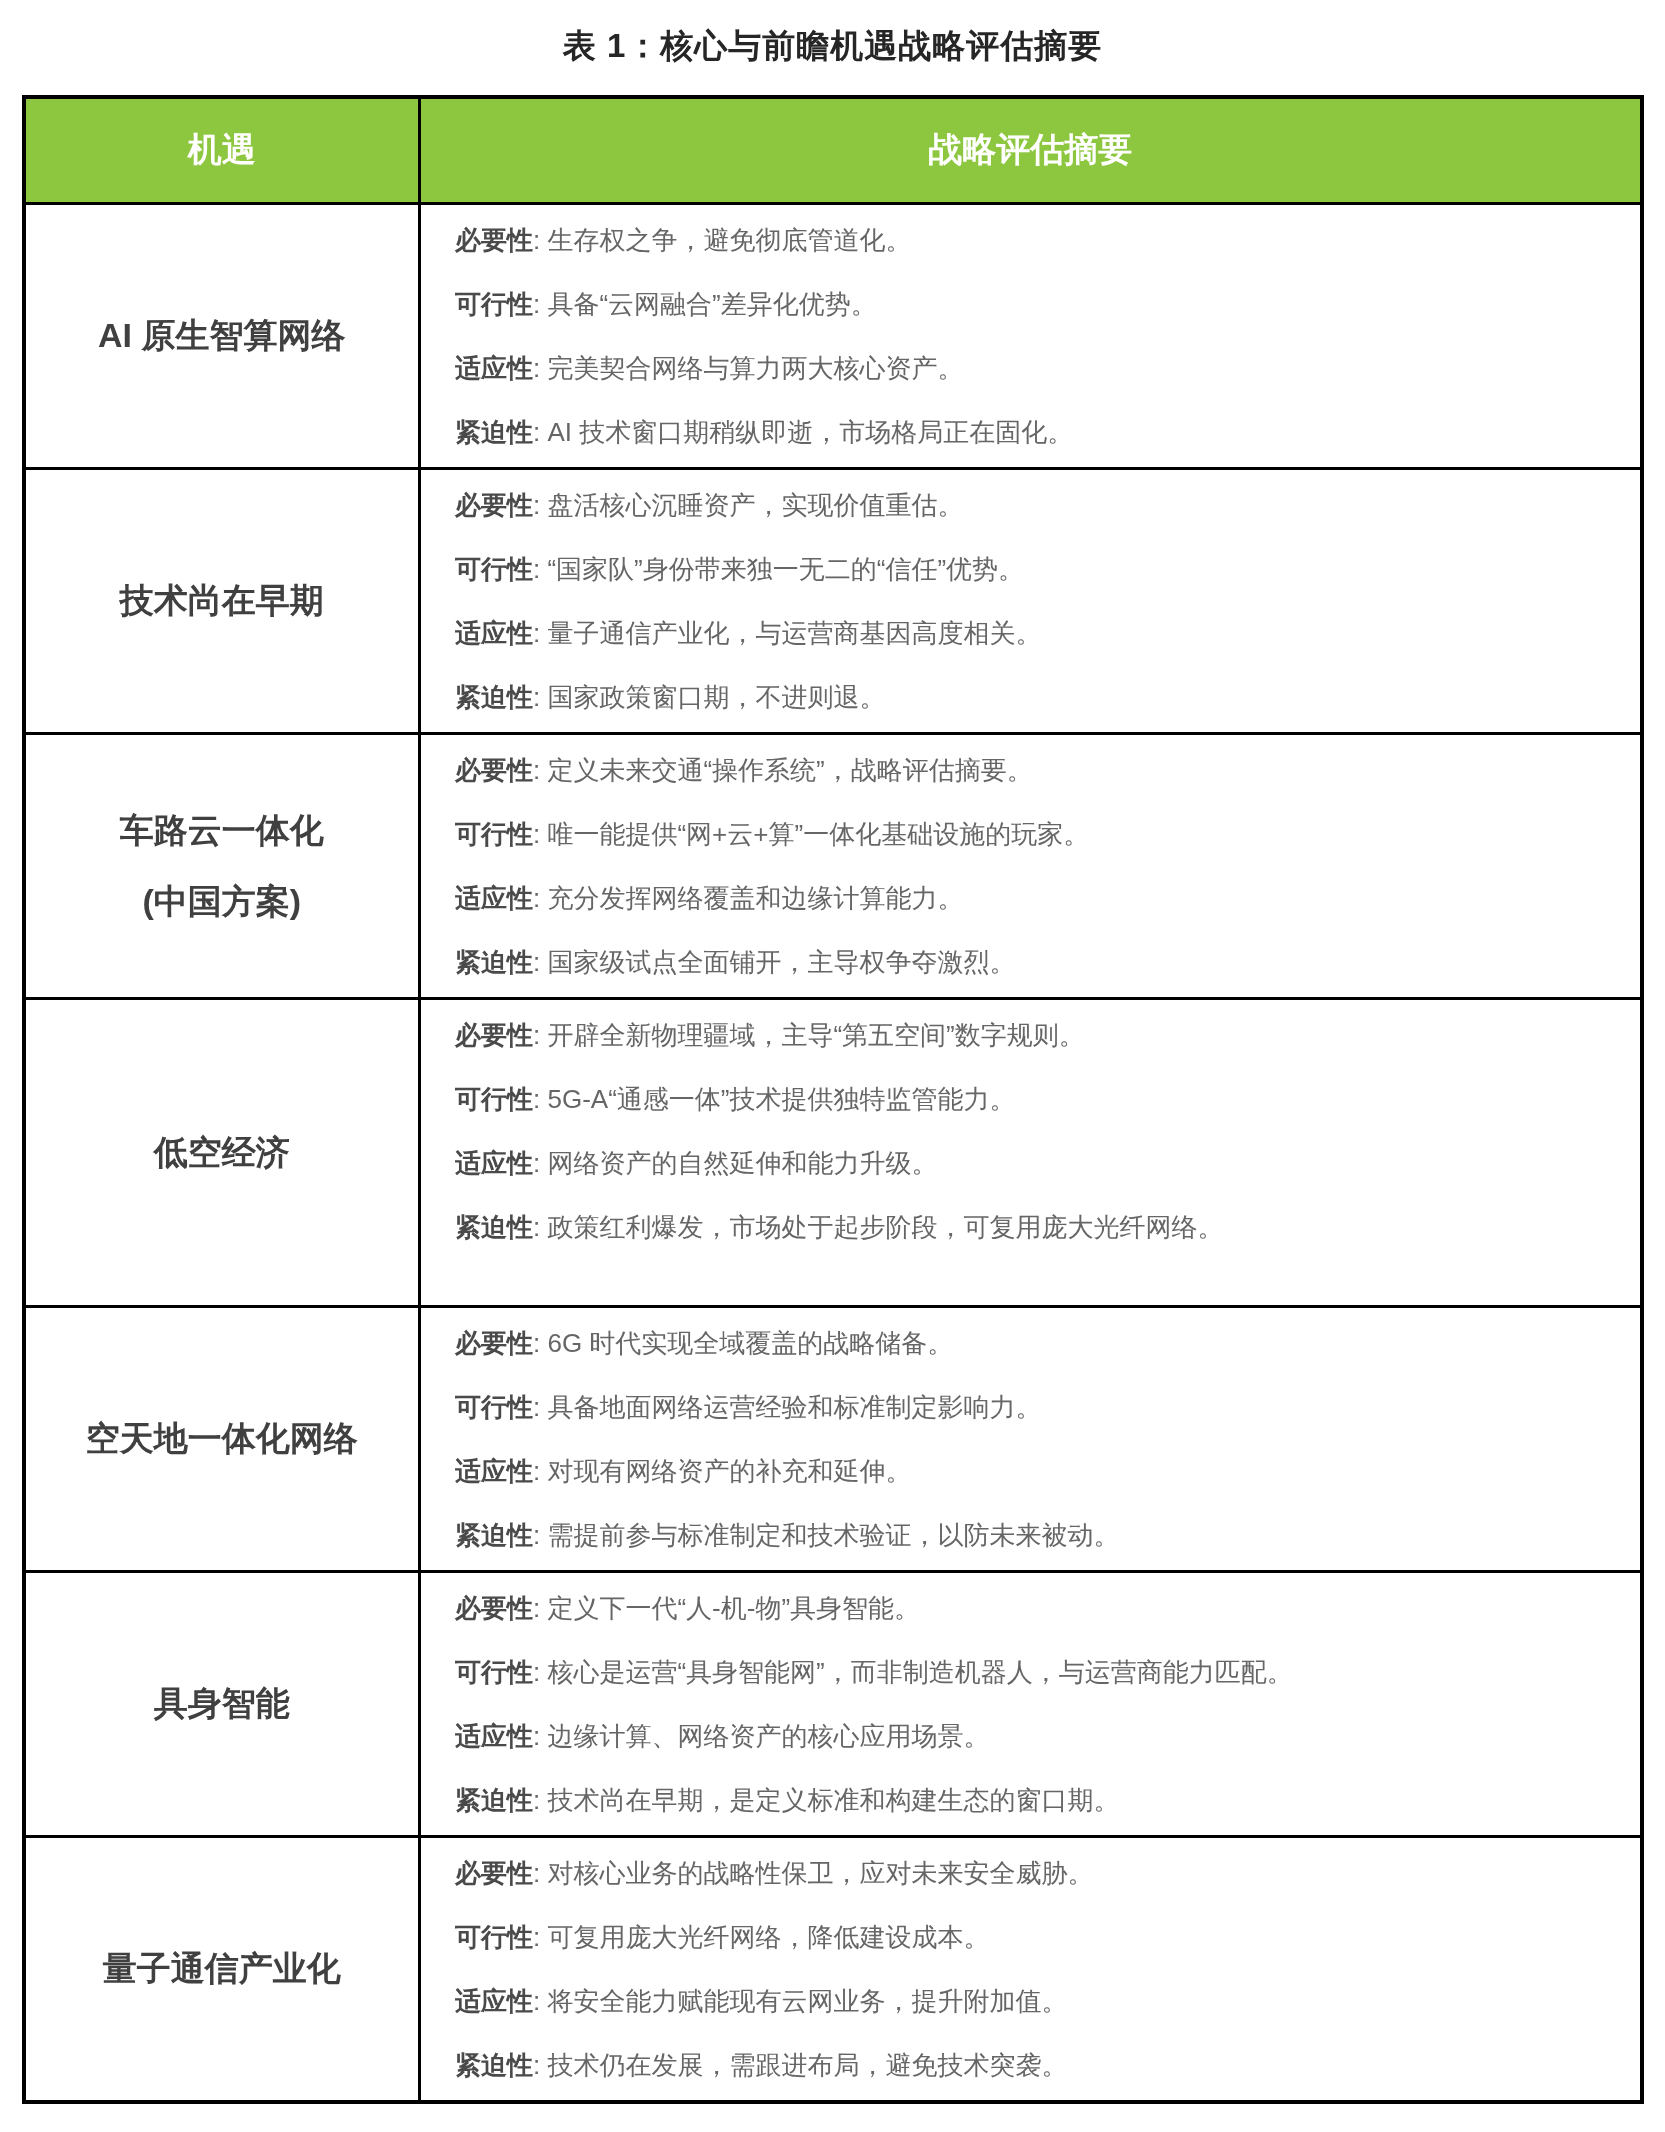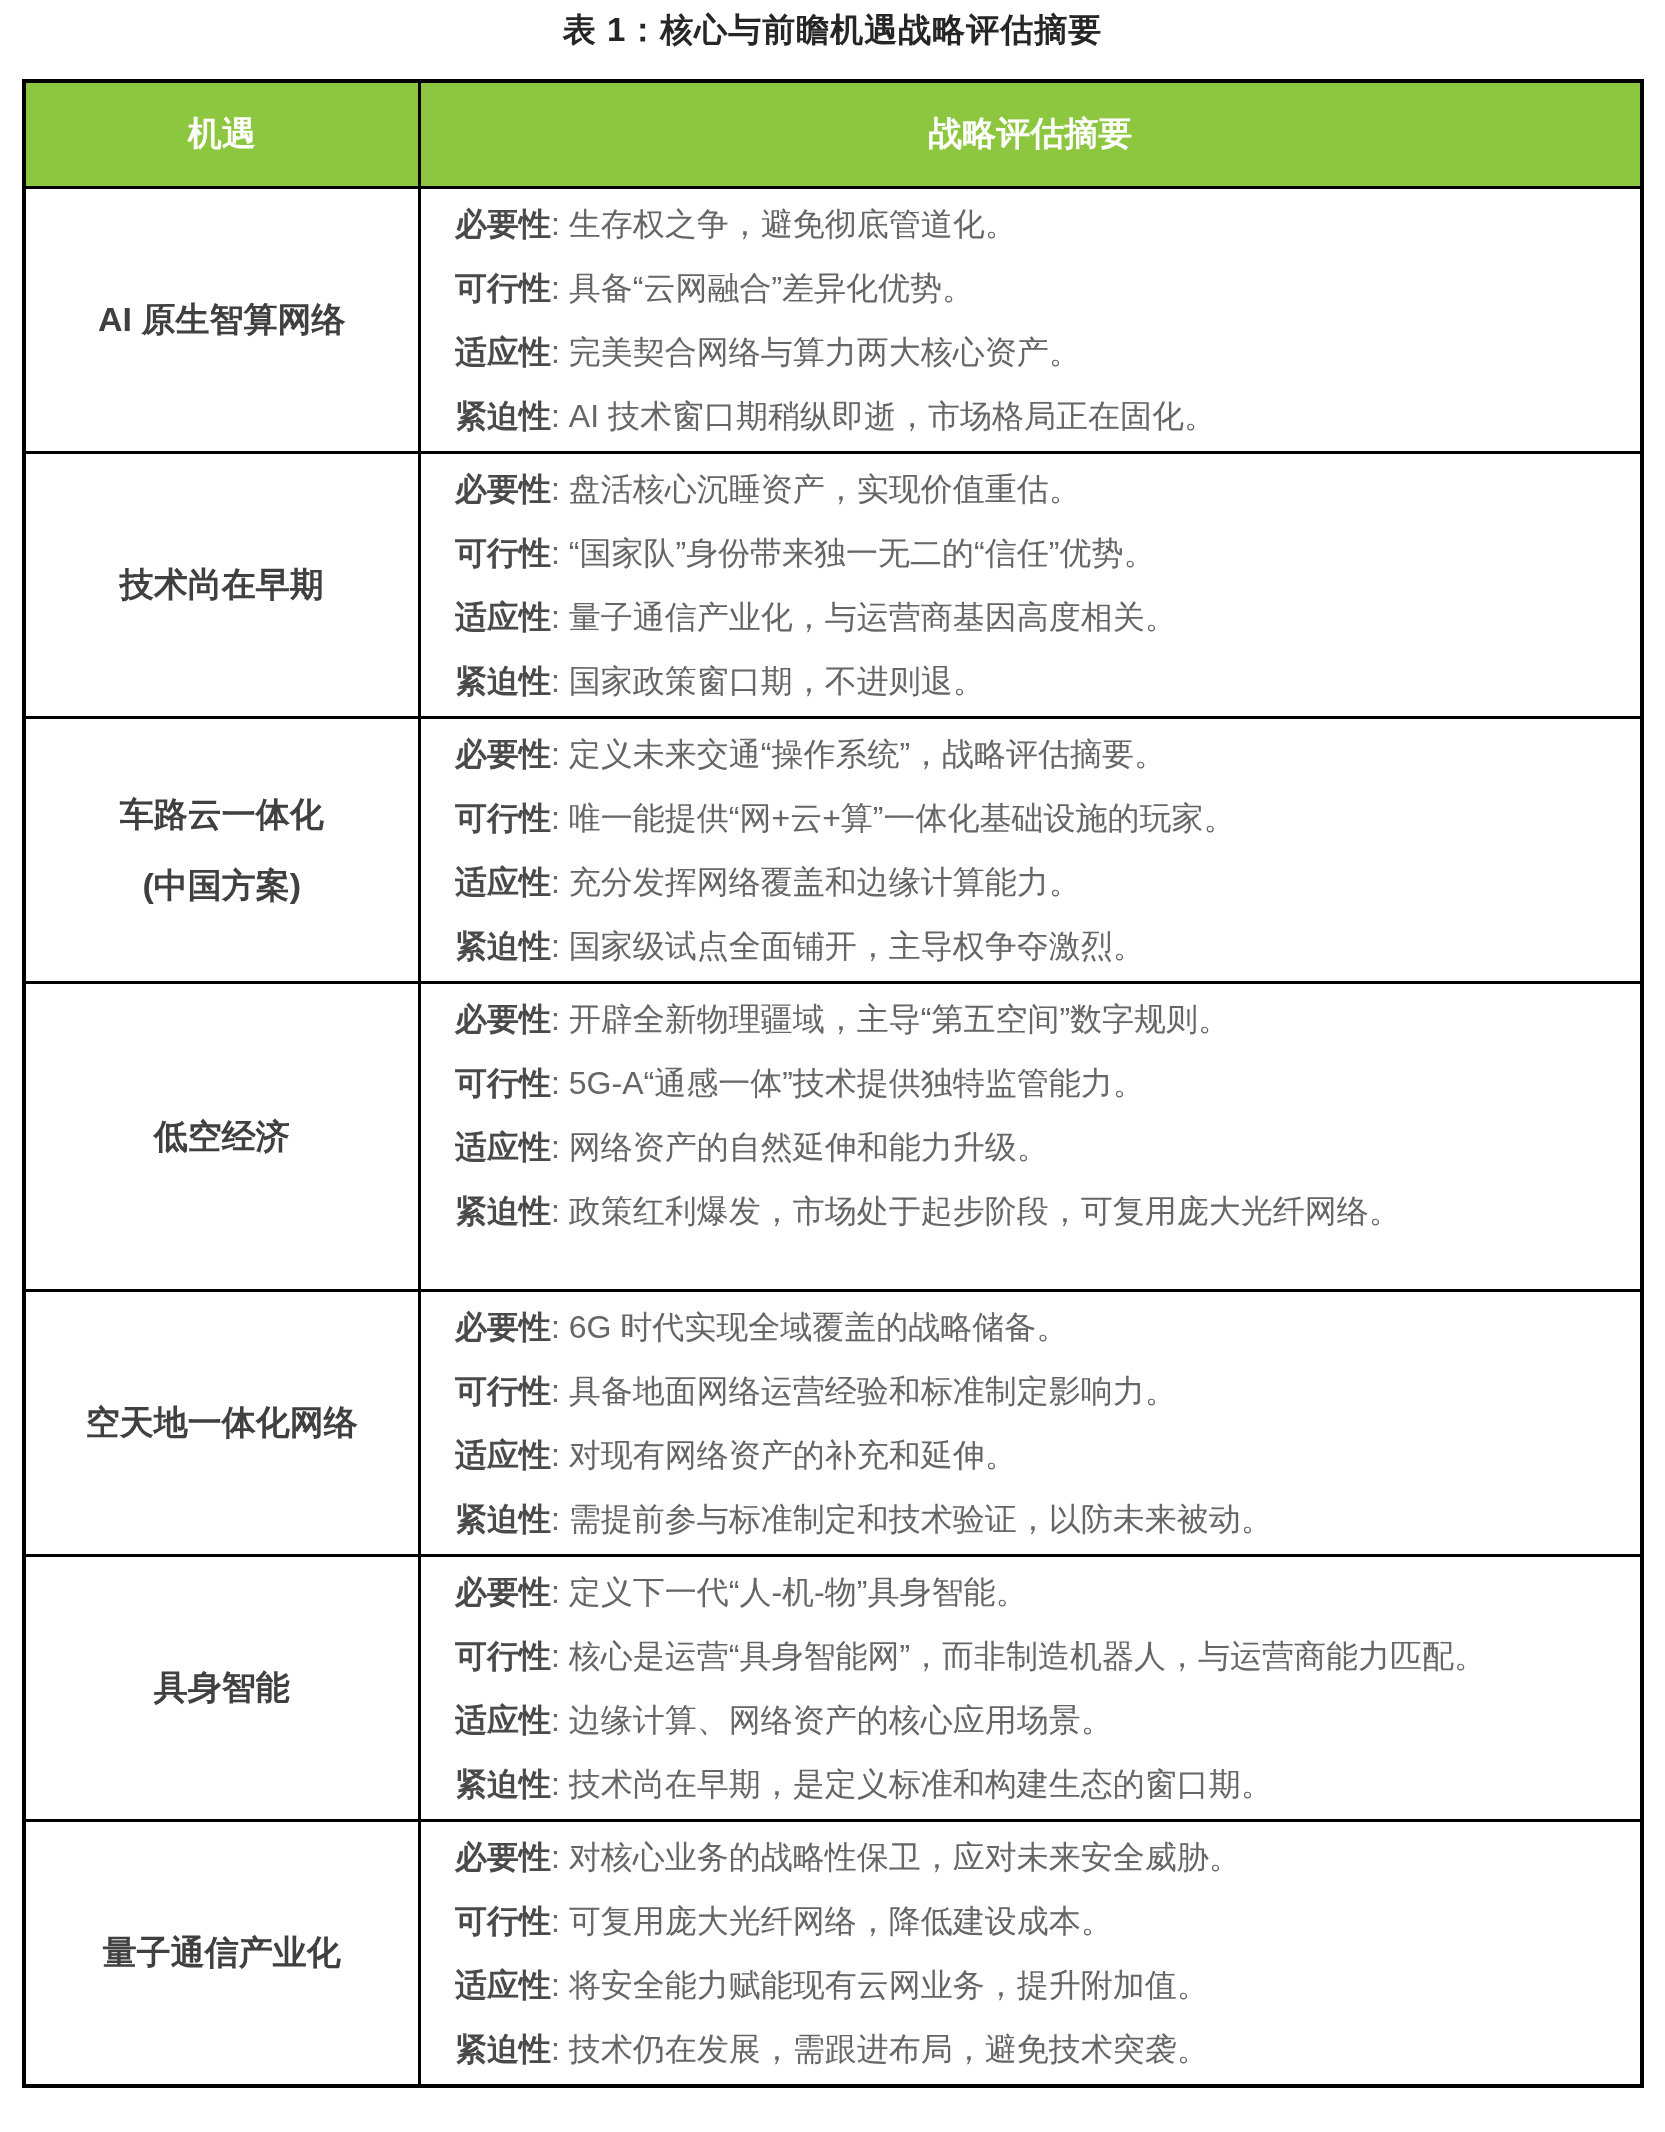--- a/index.html
+++ b/index.html
@@ -11,21 +11,21 @@
     --body-text: #666666;
     --title-text: #262626;
   }
   * { box-sizing: border-box; }
   html, body {
     margin: 0; padding: 0;
     background: #FFFFFF;
     width: 1665px;
     font-family: "Liberation Sans", "DejaVu Sans", sans-serif;
   }
-  .page { width: 1665px; min-height: 2132px; padding-top: 8px; }
+  .page { width: 1665px; min-height: 2132px; padding-top: 24px; }
   .title {
     text-align: center;
     font-size: 33px;
     font-weight: 700;
     color: var(--title-text);
     margin: 0 0 26px 0;
     letter-spacing: 1px;
   }
   table.assessment-table {
     border-collapse: collapse;
@@ -54,21 +54,21 @@
     padding: 8px 6px;
     line-height: 1.2;
   }
   .opp-line + .opp-line { margin-top: 30px; }
   td.summary-cell {
     vertical-align: middle;
     padding: 3px 24px 3px 34px;
   }
   p.assessment {
     margin: 0;
-    font-size: 32px;
+    font-size: 26px;
     line-height: 64px;
     color: var(--body-text);
   }
   strong.assessment-label {
     font-weight: 700;
     color: var(--label-text);
   }
   
   tbody tr:nth-child(4) td.summary-cell { padding-bottom: 46px; }
 </style>

